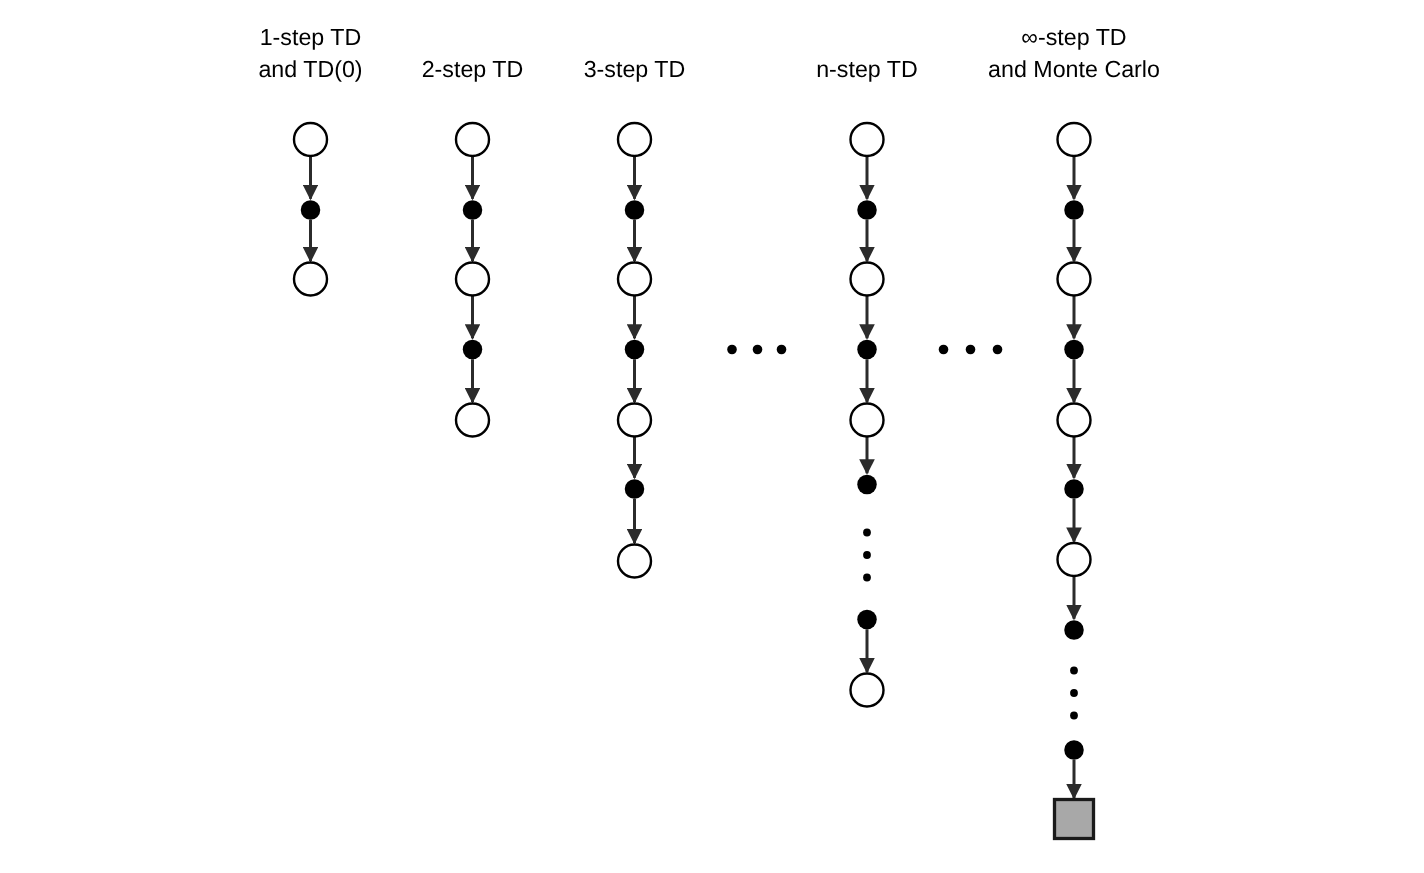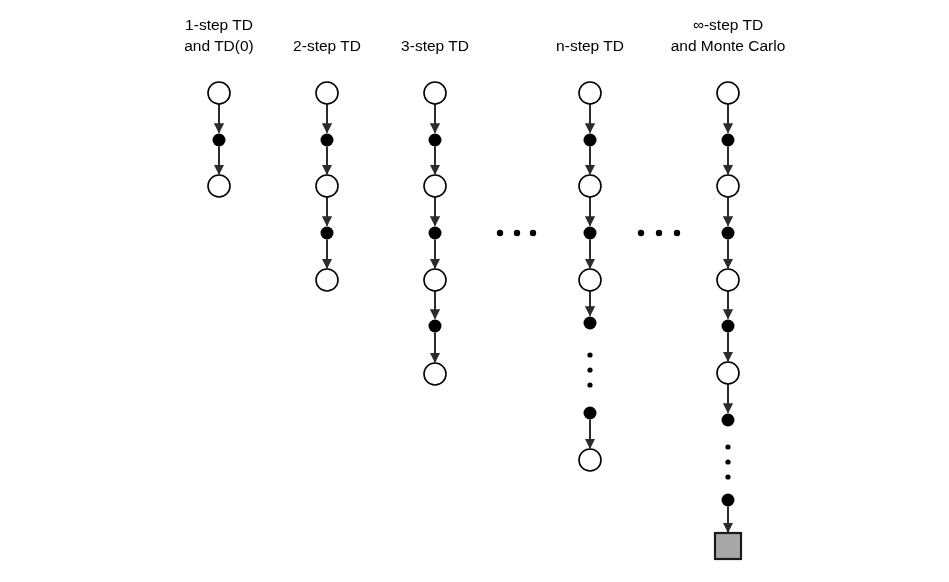--- a/index.html
+++ b/index.html
@@ -13,21 +13,20 @@
     position: relative;
     font-family: "Liberation Sans", sans-serif;
     overflow: hidden;
   }
   #diagram-root {
     position: absolute;
     left: 0;
     top: 0;
     width: 783px;
     height: 582px;
-    padding-left: 12px;
   }
   svg.backup-canvas {
     display: block;
     width: 949px;
     height: 582px;
   }
   .col-label {
     font-family: "Liberation Sans", sans-serif;
     font-size: 15.5px;
     fill: #000000;

